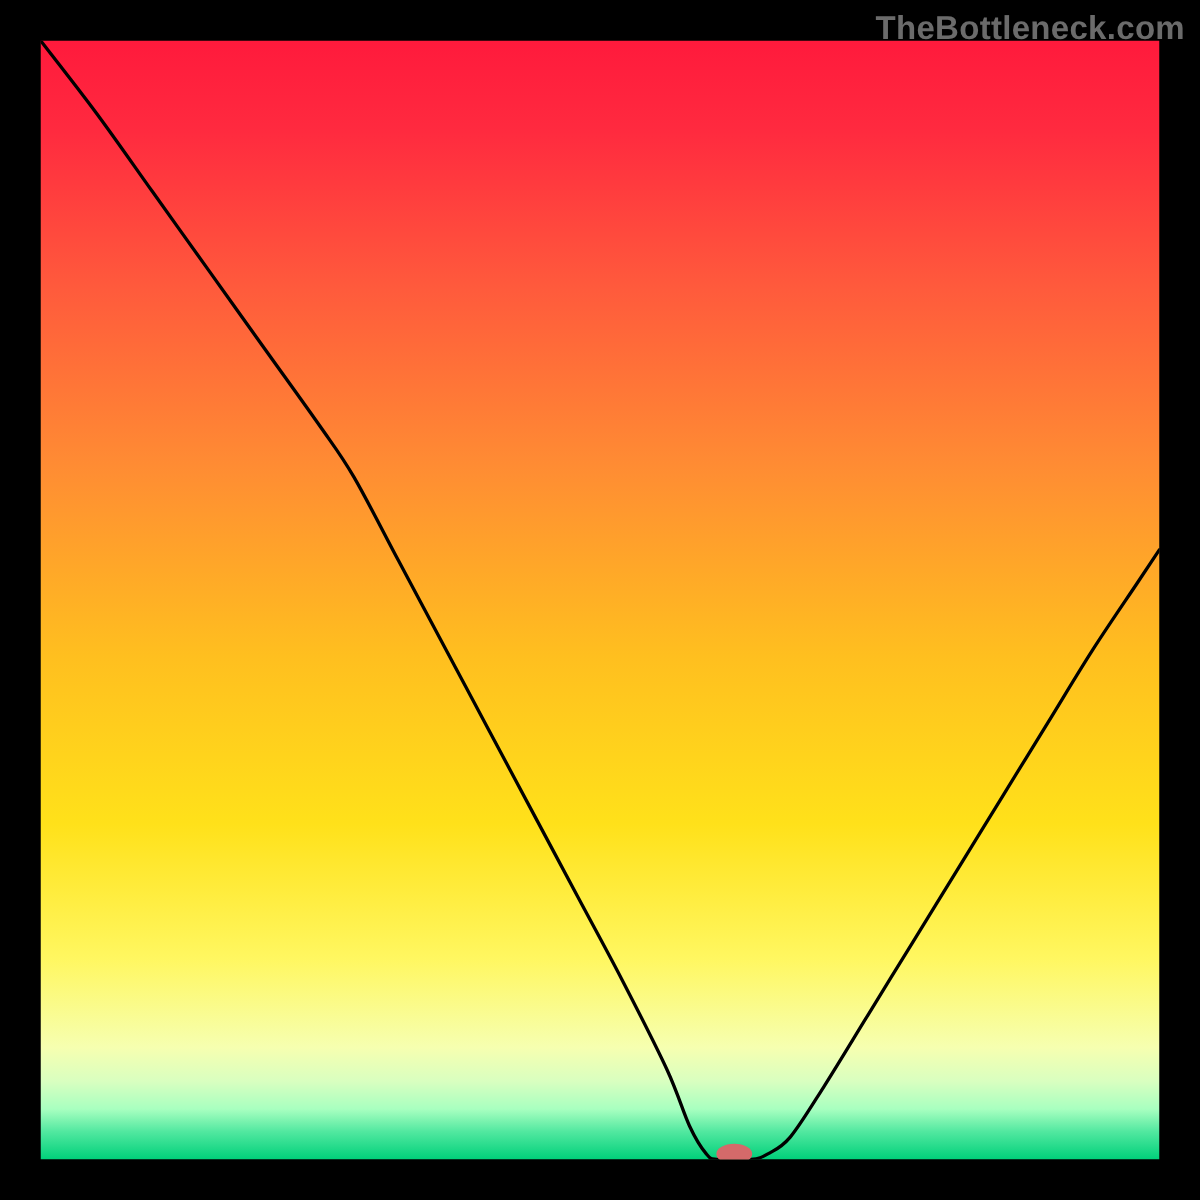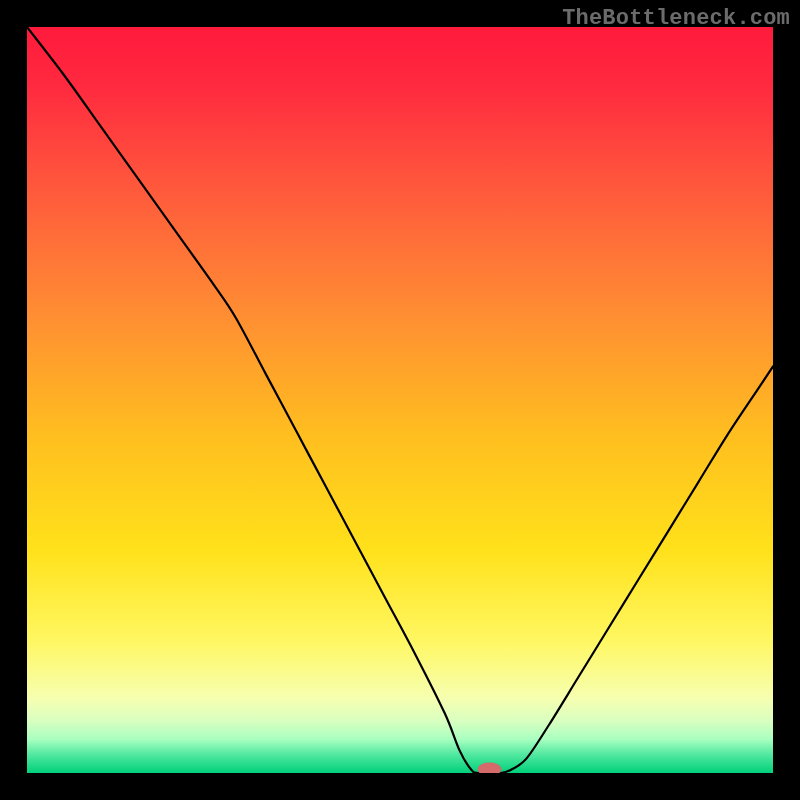--- a/index.html
+++ b/index.html
@@ -12,21 +12,21 @@
   }
   .container {
     position: relative;
     width: 800px;
     height: 800px;
   }
   .watermark {
     position: absolute;
     top: 6px;
     right: 10px;
-    font-family: Liberation Mono, monospace;
+    font-family: Liberation Sans, sans-serif;
     font-size: 22px;
     font-weight: 600;
     color: #6b6b6b;
     letter-spacing: 0.2px;
   }
   .plot-frame {
     position: absolute;
     left: 27px;
     top: 27px;
     width: 746px;

